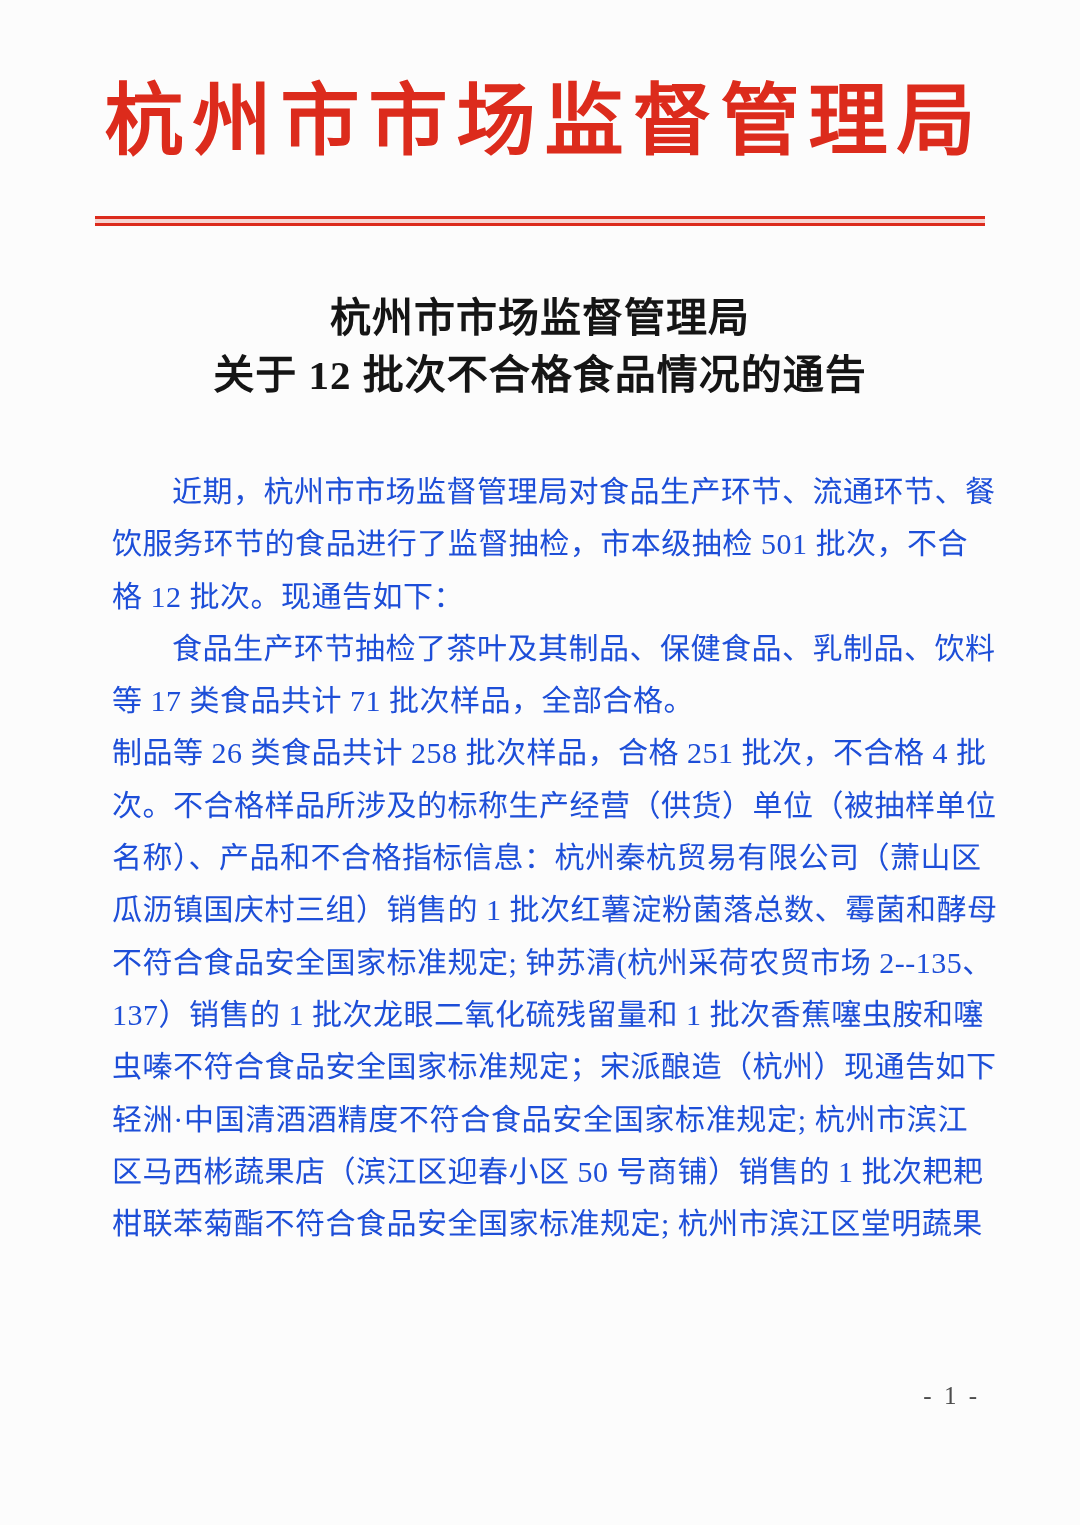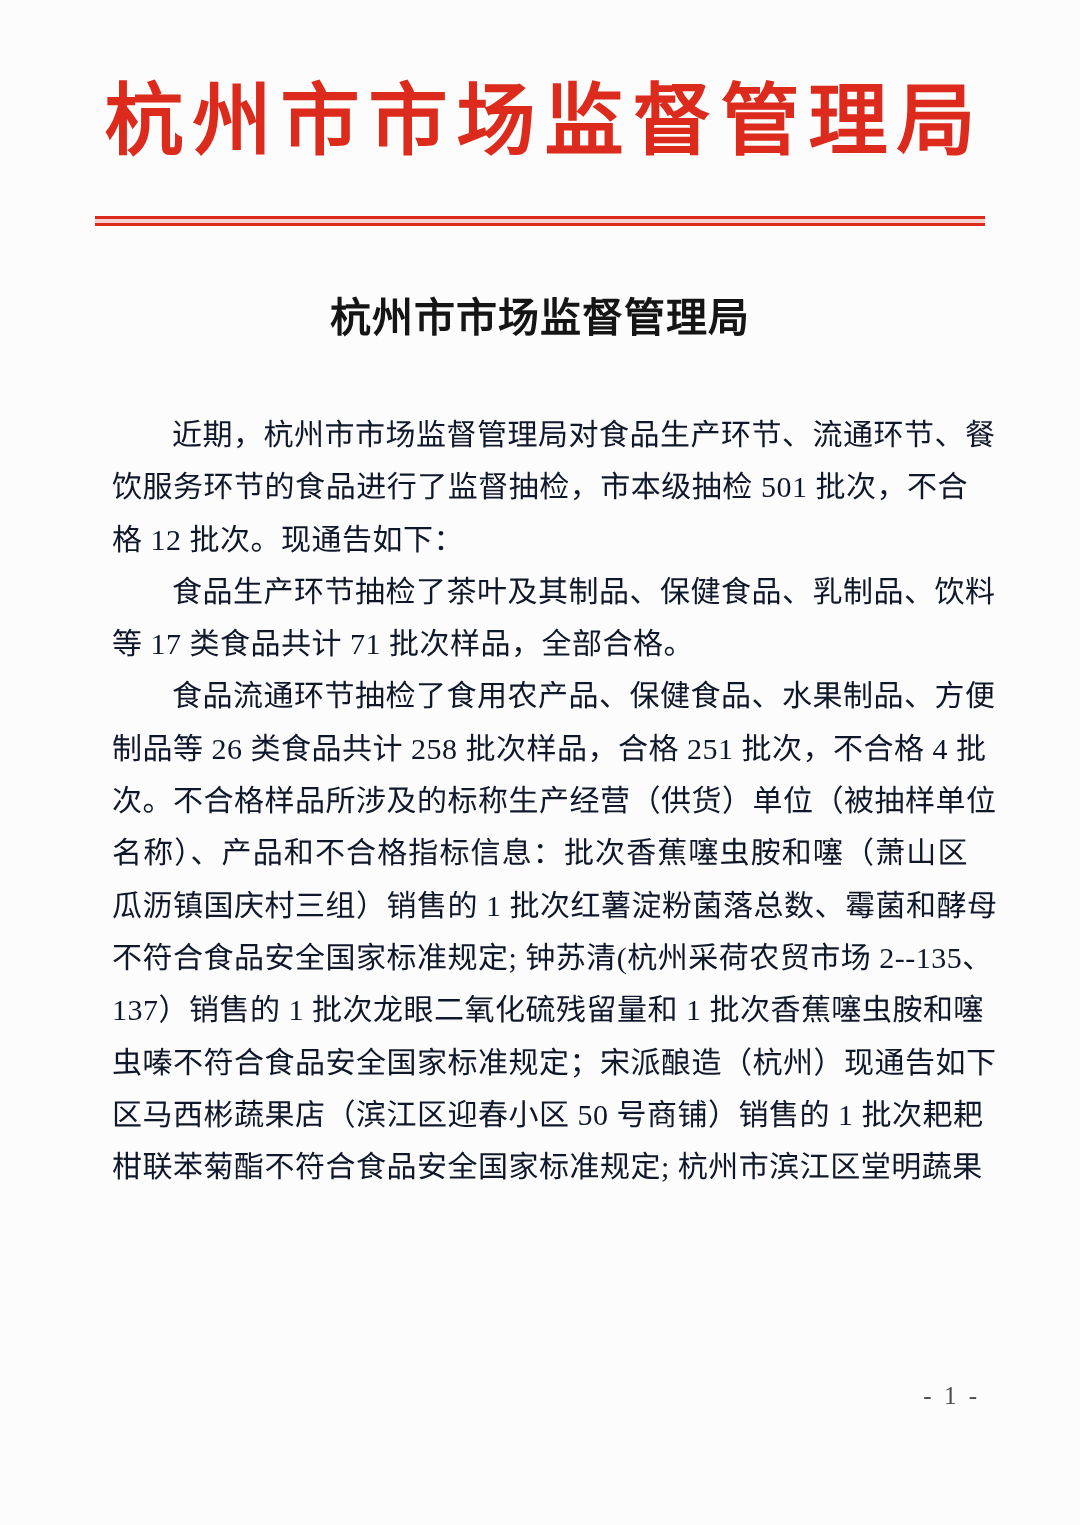--- a/index.html
+++ b/index.html
@@ -47,21 +47,21 @@
   .doc-title .t-line {
     display: block;
     font-size: 41px;
     line-height: 57px;
     letter-spacing: 1px;
     white-space: nowrap;
   }
   
   .doc-body {
     margin: 62px 112px 0 112px;
-    color: #0f172a;
+    color: #1d4ed8;
   }
   .doc-body .line {
     font-size: 30px;
     line-height: 52.3px;
     letter-spacing: 0.5px;
     text-align: justify;
     text-align-last: justify;
     text-justify: inter-character;
     white-space: nowrap;
   }
@@ -84,35 +84,36 @@
 
 <div class="page" style="--accent: #dc2b1c;">
 
   <header class="letterhead">
     <div class="agency">杭州市市场监督管理局</div>
     <div class="red-rule"></div>
   </header>
 
   <h1 class="doc-title">
     <span class="t-line">杭州市市场监督管理局</span>
+    <span class="t-line">关于 12 批次不合格食品情况的通告</span>
   </h1>
 
   <main class="doc-body">
       <div class="line indent">近期，杭州市市场监督管理局对食品生产环节、流通环节、餐</div>
       <div class="line">饮服务环节的食品进行了监督抽检，市本级抽检 501 批次，不合</div>
       <div class="line para-end">格 12 批次。现通告如下：</div>
       <div class="line indent">食品生产环节抽检了茶叶及其制品、保健食品、乳制品、饮料</div>
       <div class="line para-end">等 17 类食品共计 71 批次样品，全部合格。</div>
-      <div class="line indent">食品流通环节抽检了食用农产品、保健食品、水果制品、方便</div>
       <div class="line">制品等 26 类食品共计 258 批次样品，合格 251 批次，不合格 4 批</div>
       <div class="line">次。不合格样品所涉及的标称生产经营（供货）单位（被抽样单位</div>
-      <div class="line">名称）、产品和不合格指标信息：批次香蕉噻虫胺和噻（萧山区</div>
+      <div class="line">名称）、产品和不合格指标信息：杭州秦杭贸易有限公司（萧山区</div>
       <div class="line">瓜沥镇国庆村三组）销售的 1 批次红薯淀粉菌落总数、霉菌和酵母</div>
       <div class="line">不符合食品安全国家标准规定; 钟苏清(杭州采荷农贸市场 2--135、</div>
       <div class="line">137）销售的 1 批次龙眼二氧化硫残留量和 1 批次香蕉噻虫胺和噻</div>
       <div class="line">虫嗪不符合食品安全国家标准规定；宋派酿造（杭州）现通告如下</div>
+      <div class="line">轻洲·中国清酒酒精度不符合食品安全国家标准规定; 杭州市滨江</div>
       <div class="line">区马西彬蔬果店（滨江区迎春小区 50 号商铺）销售的 1 批次耙耙</div>
       <div class="line">柑联苯菊酯不符合食品安全国家标准规定; 杭州市滨江区堂明蔬果</div>
     </main>
 
   <footer class="page-number">- 1 -</footer>
 
 </div>
 
 </body></html>

